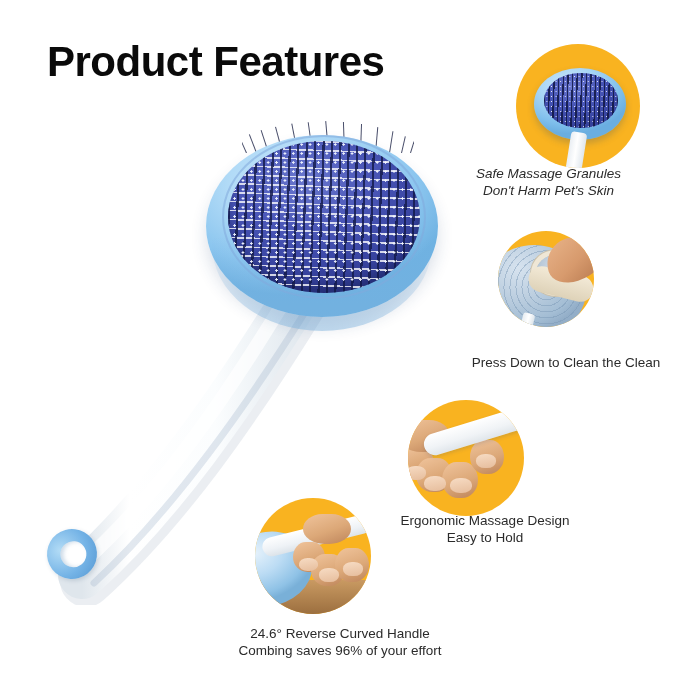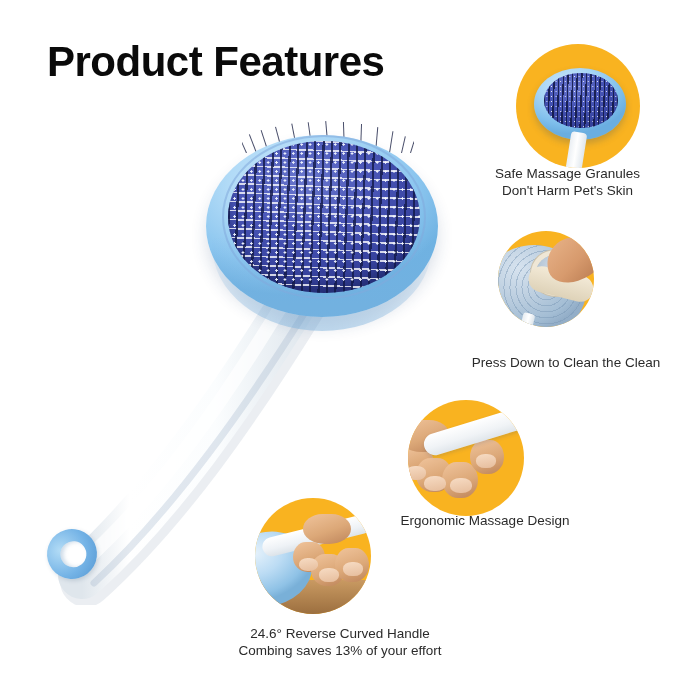--- a/index.html
+++ b/index.html
@@ -150,21 +150,21 @@
     position: absolute;
     text-align: center;
     color: #2b2b2b;
     font-size: 13.5px;
     line-height: 17px;
     white-space: nowrap;
   }
 
   
   #bubble-1 { left: 516px; top: 44px; width: 124px; height: 124px; }
-  #cap-1 { left: 455px; top: 165px; width: 225px; }
+  #cap-1 { left: 436px; top: 165px; width: 225px; font-style: italic; }
 
   .mini-head {
     position: absolute;
     left: 18px;
     top: 24px;
     width: 92px;
     height: 72px;
     border-radius: 50%;
     background: radial-gradient(ellipse 70% 65% at 38% 26%, #cfe8fb 0%, #a9d6f5 45%, #7fbfec 80%, #6aaee0 100%);
     box-shadow: 0 4px 7px rgba(40,70,110,0.25);
@@ -442,37 +442,38 @@
         <div class="knuckle" style="left:72px; top:26px; width:34px; height:34px;"></div>
         <div class="nail" style="left:8px;  top:52px; width:20px; height:14px;"></div>
         <div class="nail" style="left:26px; top:62px; width:22px; height:15px;"></div>
         <div class="nail" style="left:52px; top:64px; width:22px; height:15px;"></div>
         <div class="nail" style="left:78px; top:40px; width:20px; height:14px;"></div>
       </div>
       <div class="b3-handle"></div>
     </div>
     <div class="caption" id="cap-3">
       <div>Ergonomic Massage Design</div>
+      <div>Easy to Hold</div>
     </div>
   </div>
 
   <div class="callout">
     <div class="bubble" id="bubble-4">
       <div class="b4-fur"></div>
       <div class="b4-head"></div>
       <div class="b4-handle"></div>
       <div class="b4-hand">
         <div class="knuckle" style="left:4px;  top:30px; width:32px; height:30px;"></div>
         <div class="knuckle" style="left:22px; top:42px; width:34px; height:32px;"></div>
         <div class="knuckle" style="left:46px; top:36px; width:34px; height:34px;"></div>
         <div class="knuckle" style="left:14px; top:2px;  width:48px; height:30px;"></div>
         <div class="nail" style="left:10px; top:46px; width:19px; height:13px;"></div>
         <div class="nail" style="left:30px; top:56px; width:20px; height:14px;"></div>
         <div class="nail" style="left:54px; top:50px; width:20px; height:14px;"></div>
       </div>
     </div>
     <div class="caption" id="cap-4">
       <div>24.6° Reverse Curved Handle</div>
-      <div>Combing saves 13% of your effort</div>
+      <div>Combing saves 96% of your effort</div>
     </div>
   </div>
 
 </div>
 
 </body></html>

